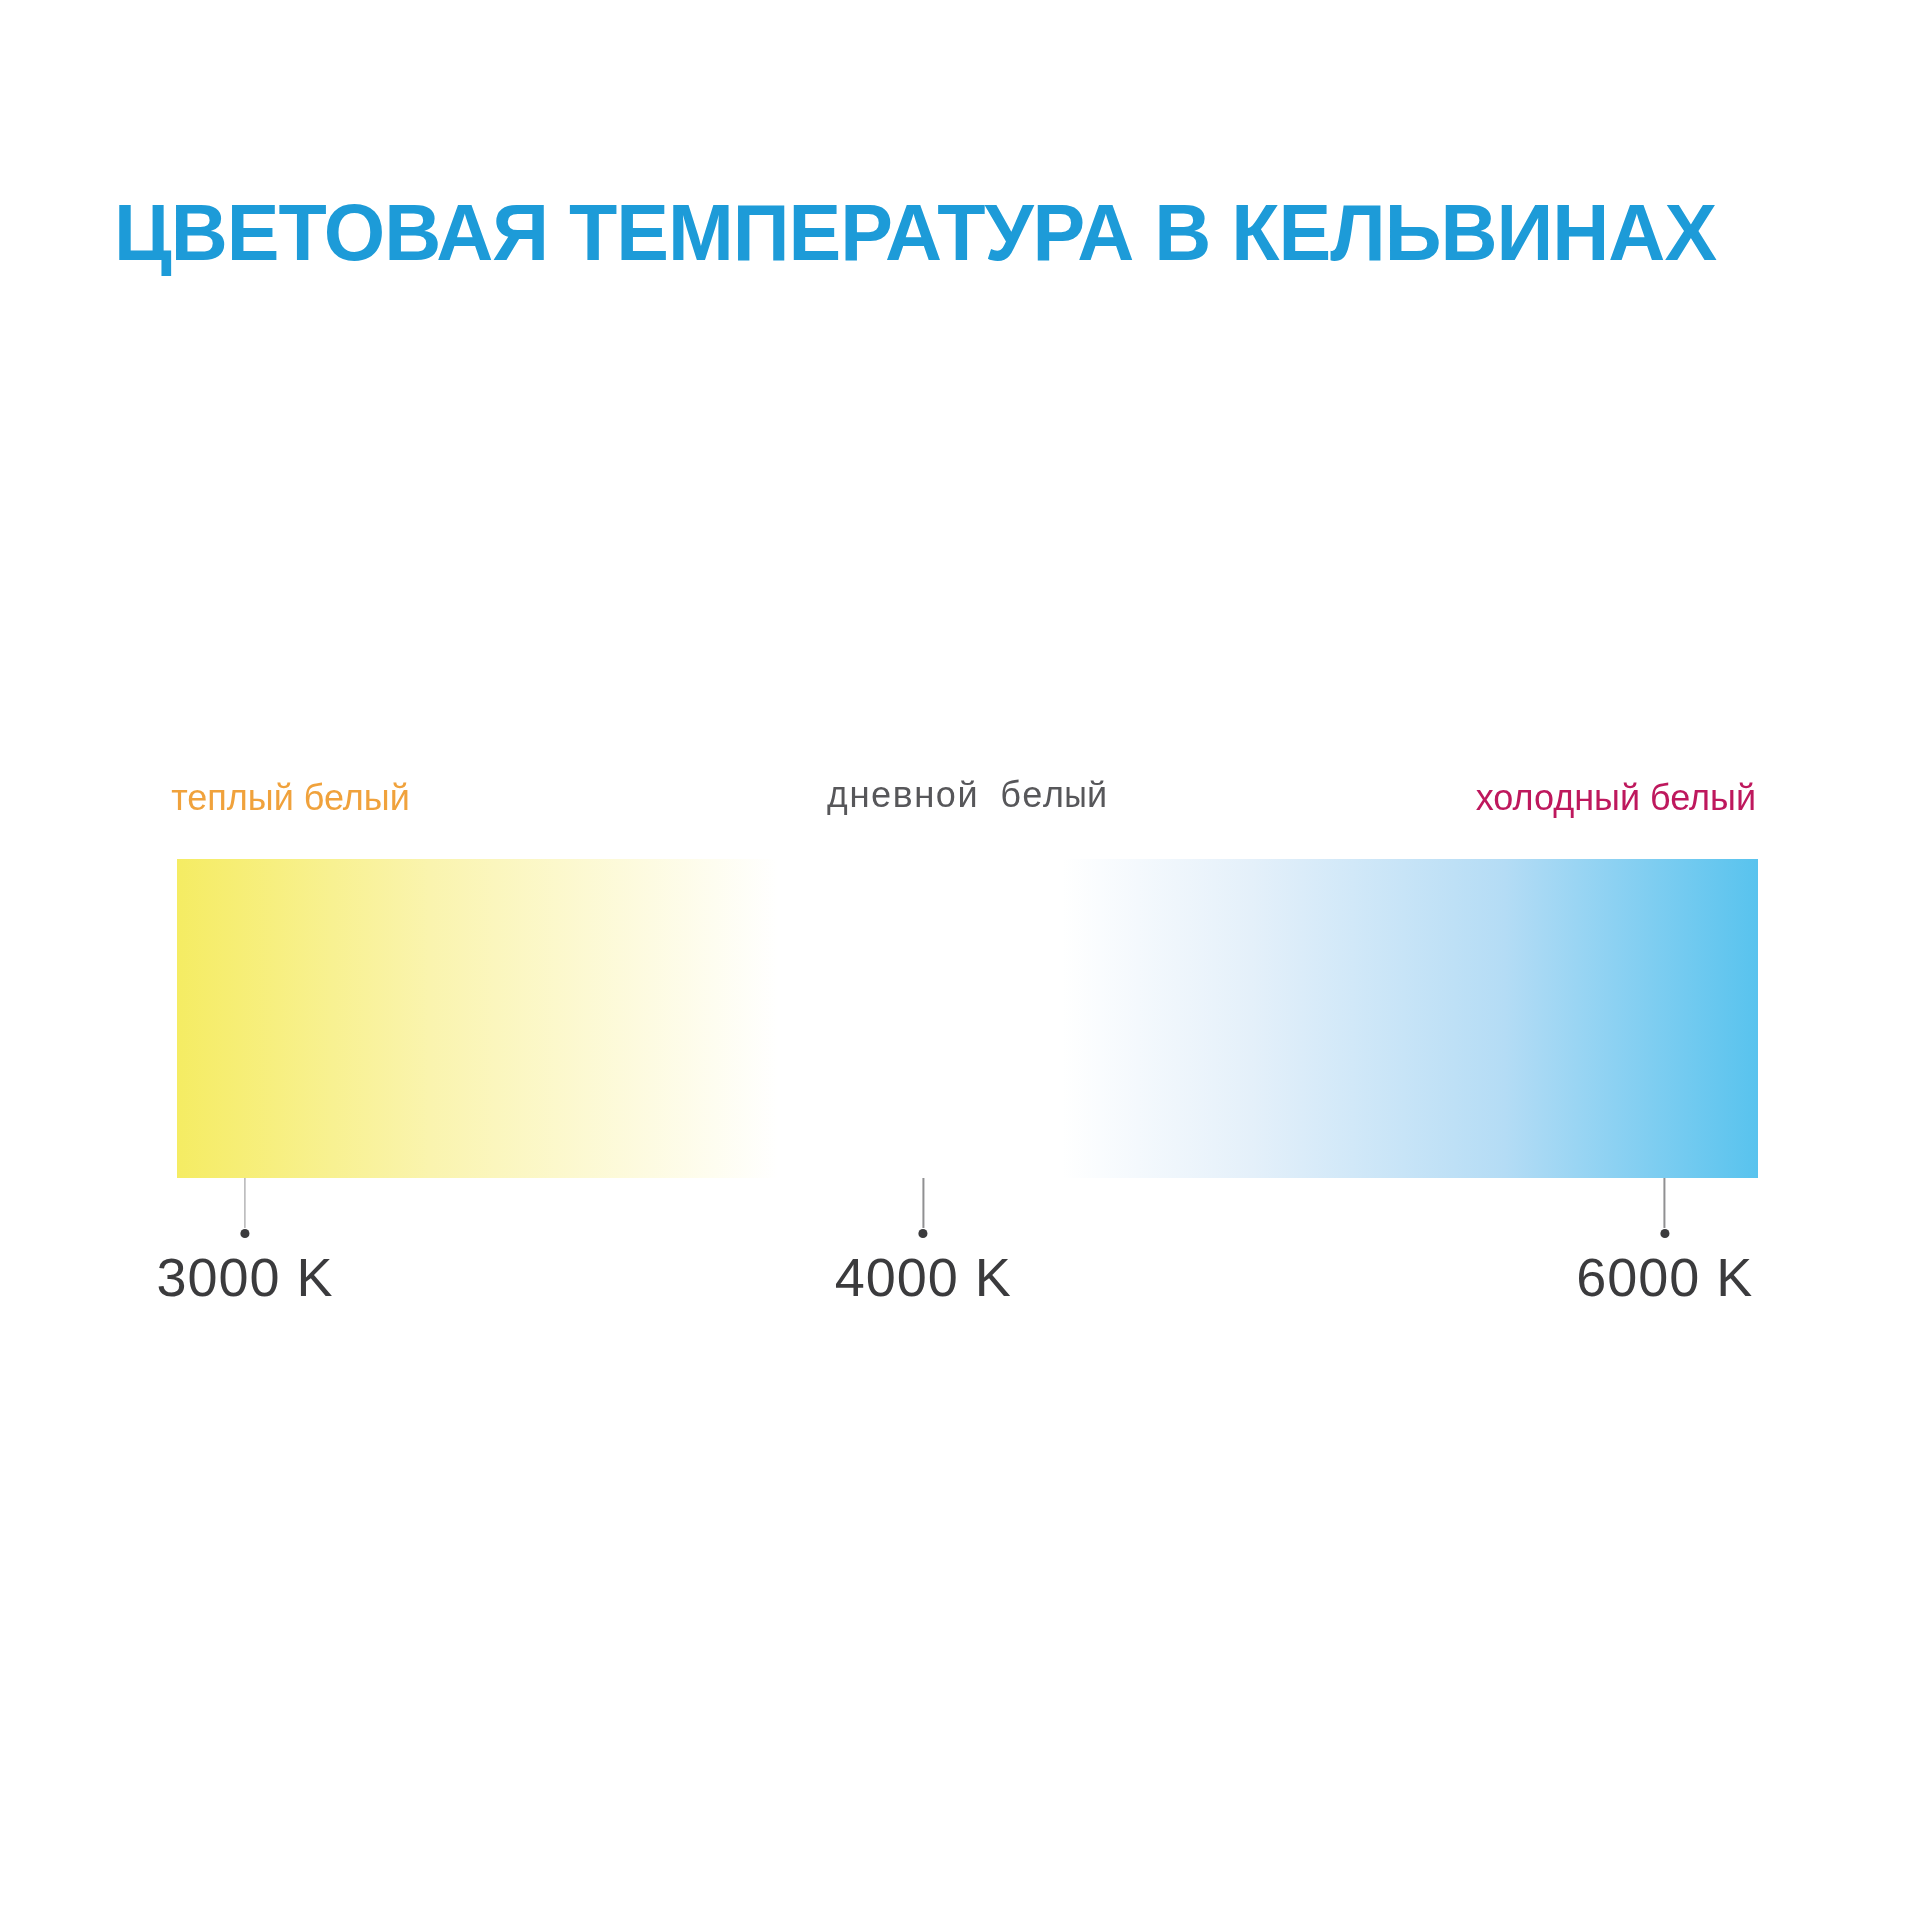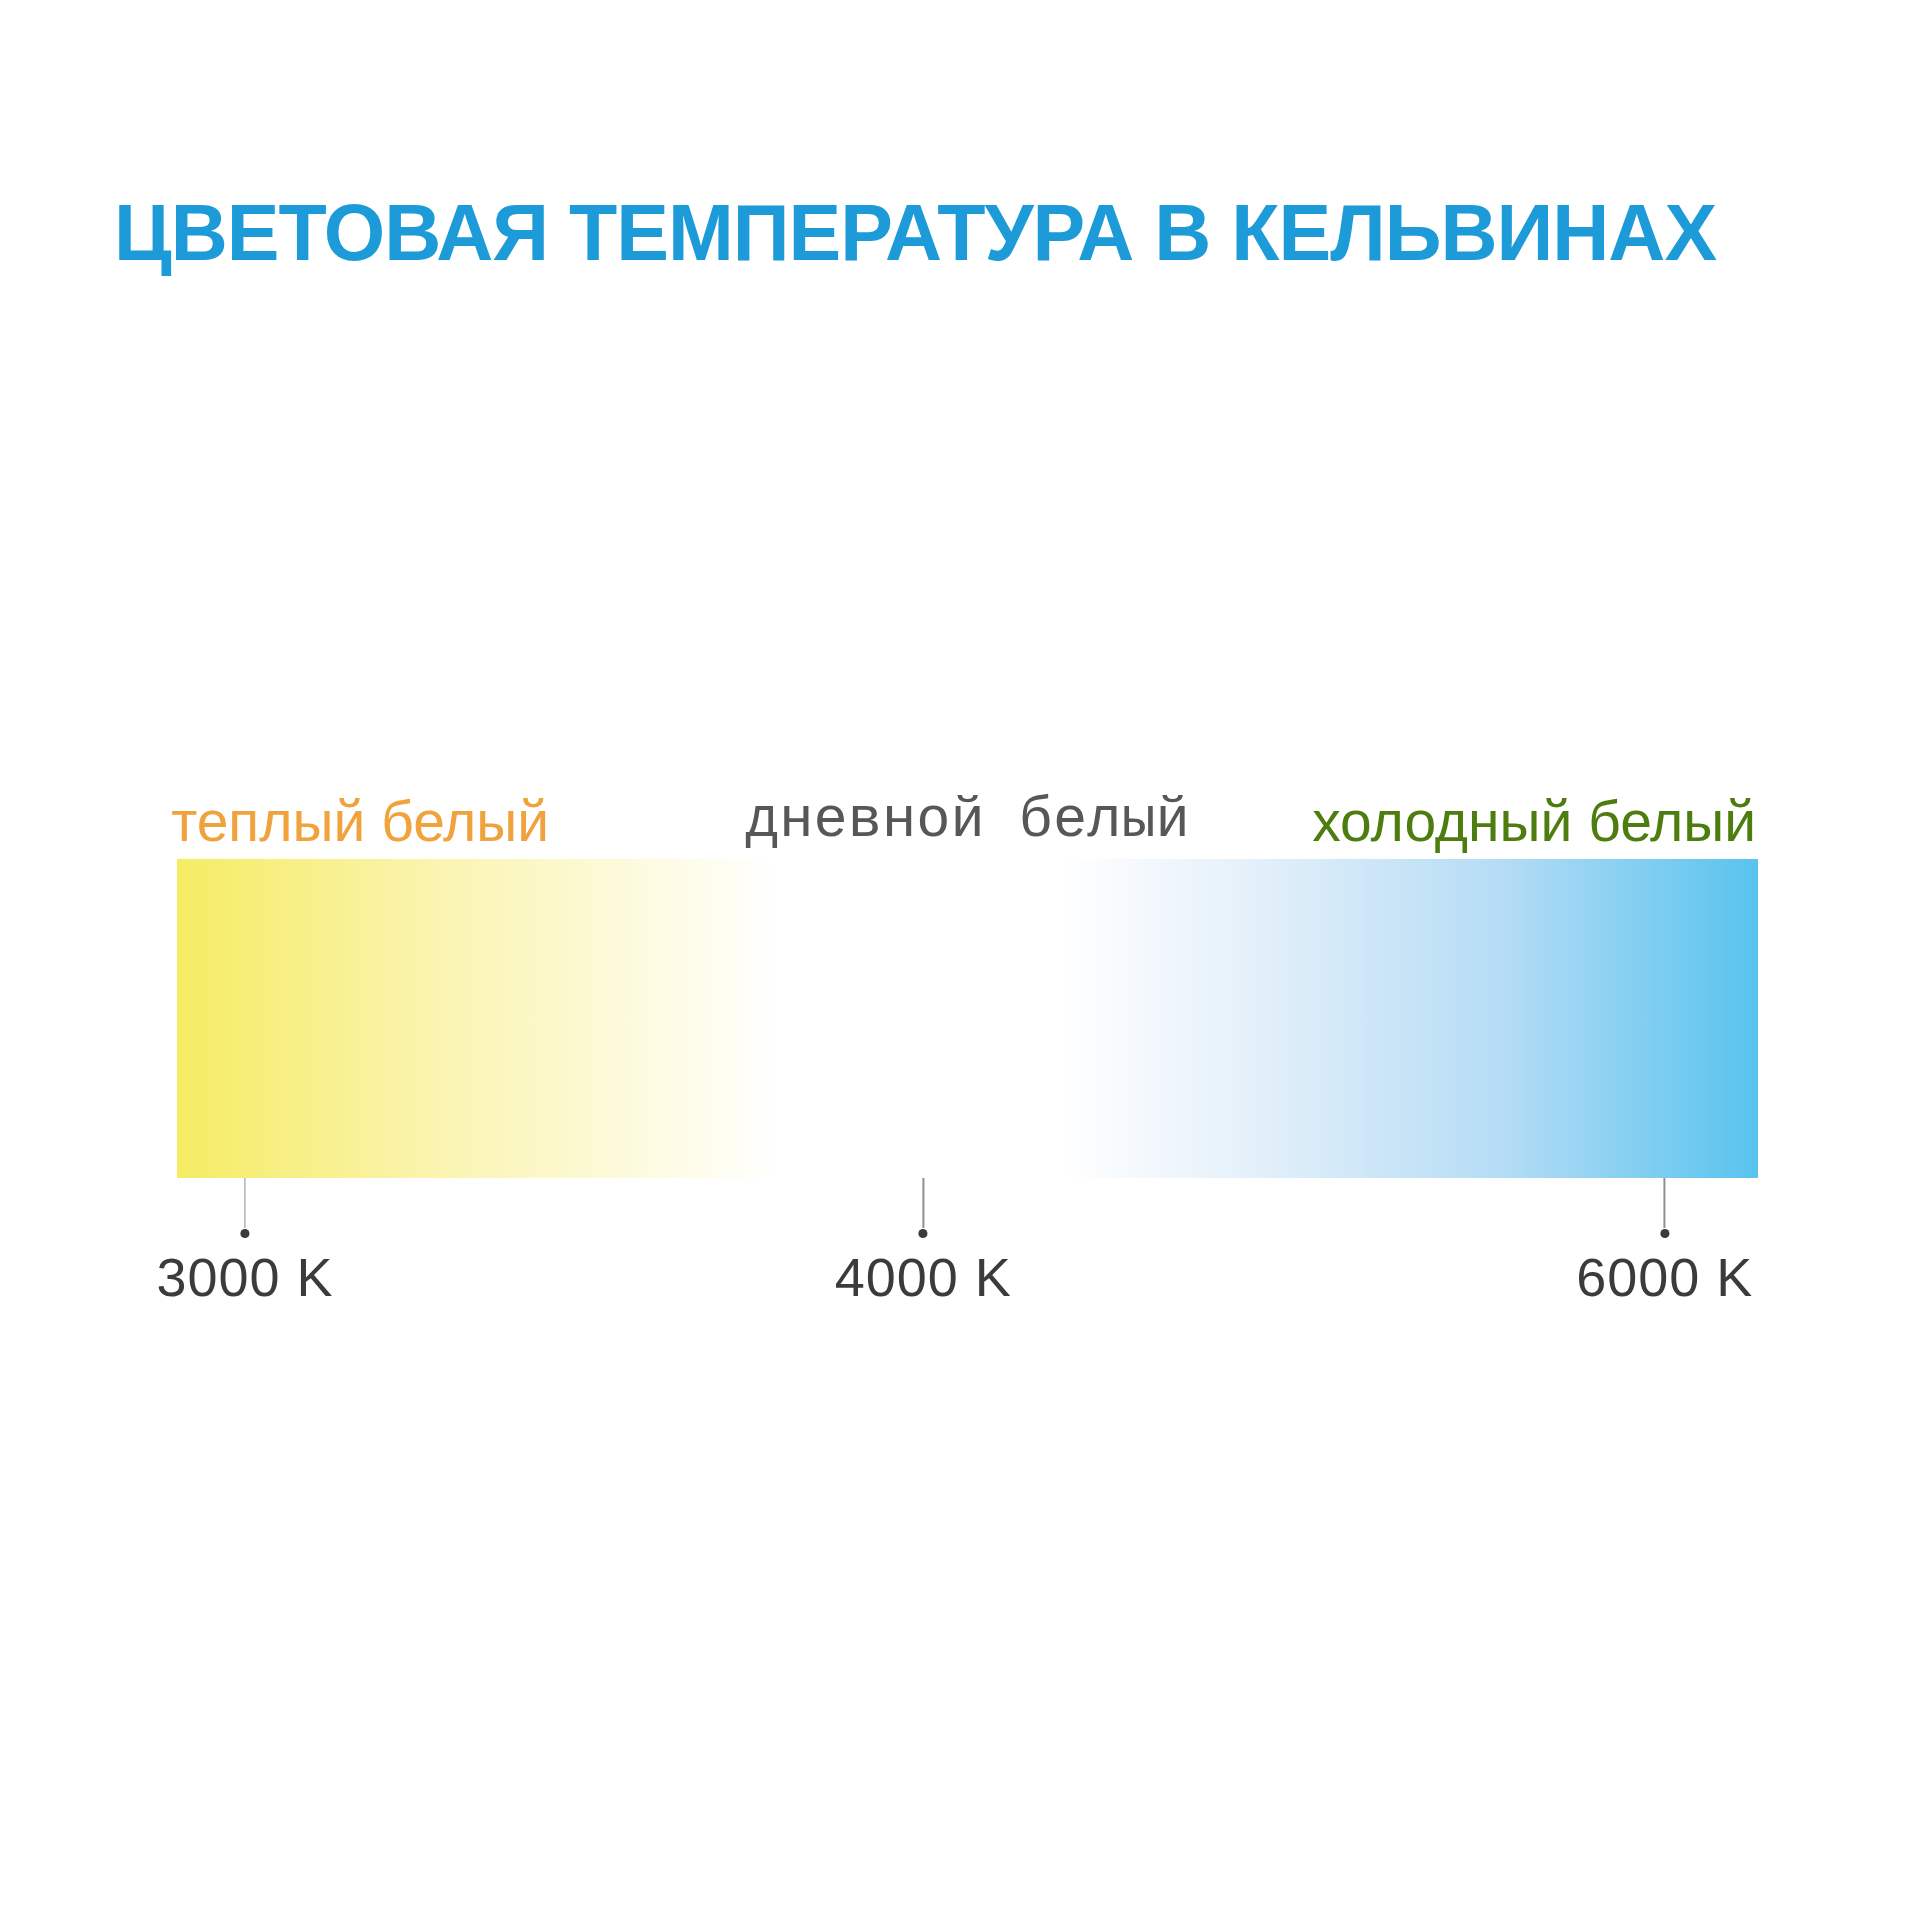--- a/index.html
+++ b/index.html
@@ -21,23 +21,22 @@
     letter-spacing: -1px;
     line-height: 1;
     white-space: nowrap;
   }
   .zone-labels {
     position: absolute;
     left: 177px;
     top: 778px;
     width: 1581px;
     height: 58px;
-    font-size: 57px;
+    font-size: 36px;
     font-weight: 400;
-    margin-top: 12px;
   }
   .zone-label {
     position: absolute;
     top: 0;
     line-height: 1.1;
     white-space: nowrap;
   }
   .zone-label.pos-left  { left: -5.8px; }
   .zone-label.pos-center{ left: 50%; transform: translateX(-50%); font-family: Liberation Mono, monospace; }
   .zone-label.pos-right { right: 1.9px; }
@@ -87,21 +86,21 @@
 </head>
 <body style="background: rgb(255, 255, 255);">
 
 <div class="canvas">
 
   <div class="title" style="color: rgb(29, 155, 216);">ЦВЕТОВАЯ ТЕМПЕРАТУРА В КЕЛЬВИНАХ</div>
 
   <div class="zone-labels">
     <span class="zone-label pos-left" style="color: rgb(240, 162, 60);">теплый белый</span>
     <span class="zone-label pos-center" style="color: rgb(87, 87, 90);">дневной белый</span>
-    <span class="zone-label pos-right" style="color: #4d7c0f;">холодный белый</span>
+    <span class="zone-label pos-right" style="color: #be185d;">холодный белый</span>
   </div>
 
   <div class="gradient-bar" style="background: linear-gradient(90deg, rgb(245, 236, 99) 0%, rgb(250, 244, 174) 16%, rgb(255, 255, 255) 38%, rgb(255, 255, 255) 56%, rgb(228, 240, 250) 68%, rgb(180, 220, 245) 84%, rgb(88, 195, 238) 100%);"></div>
 
   <div class="ticks">
     <div class="tick" style="left: 4.3%;">
       <div class="tick-line"></div>
       <div class="tick-dot"></div>
       <div class="tick-label">3000 K</div>
     </div>

